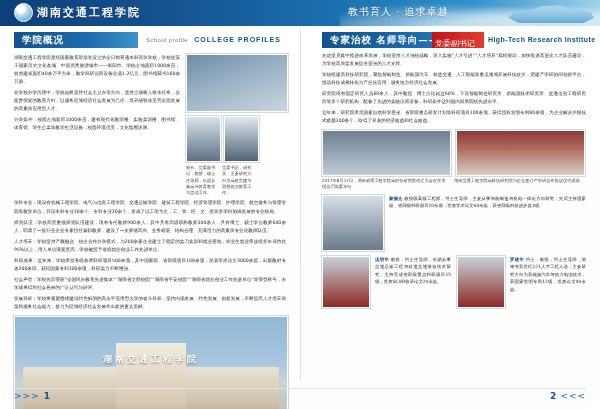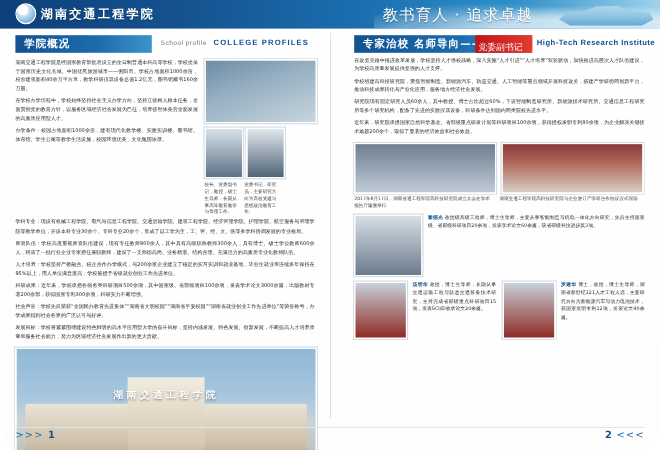--- a/index.html
+++ b/index.html
@@ -36,21 +36,21 @@
   }
   .logo-text{
     color:#ffffff;font-size:11px;letter-spacing:2px;font-weight:bold;
     text-shadow:0 1px 1px rgba(0,0,0,.25);
     font-family:"DejaVu Sans", sans-serif;
   }
   .masthead-right{
     position:absolute;right:0;top:0;width:300px;height:26px;
   }
   .mh-slogan{
-    position:absolute;left:48px;top:5px;color:#ffffff;font-size:14px;letter-spacing:1px;
+    position:absolute;left:48px;top:5px;color:#ffffff;font-size:10px;letter-spacing:1px;
     font-family:"DejaVu Sans", sans-serif;text-shadow:0 1px 1px rgba(0,0,0,.3);
   }
   .mh-ship{
     position:absolute;right:6px;top:2px;width:86px;height:22px;
     background:linear-gradient(180deg,#bfe0f2 0%,#8cc2e2 60%,#5fa4cf 100%);
     clip-path:polygon(0% 70%,10% 40%,28% 34%,40% 18%,62% 16%,74% 34%,96% 44%,100% 72%,88% 96%,12% 96%);
     opacity:.95;
   }
   
   .secbar{

